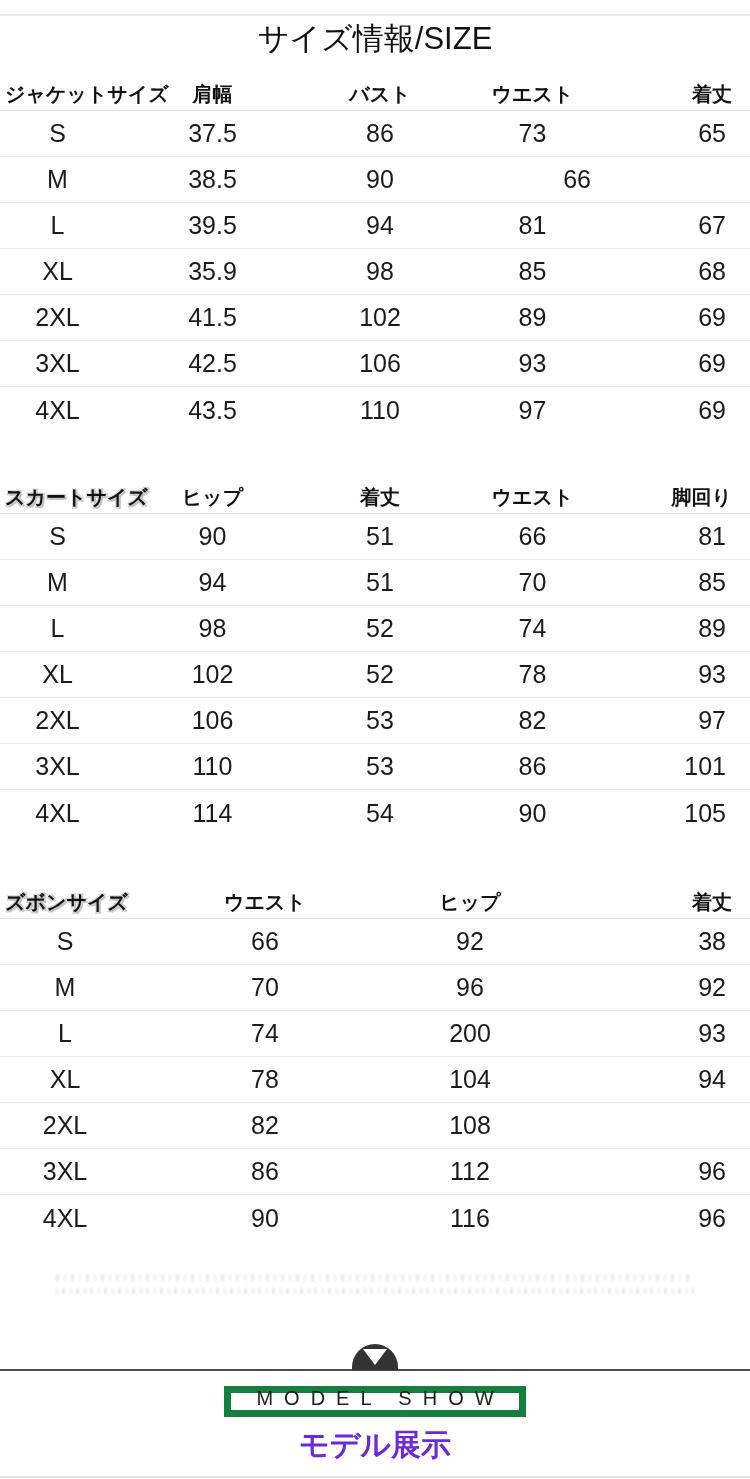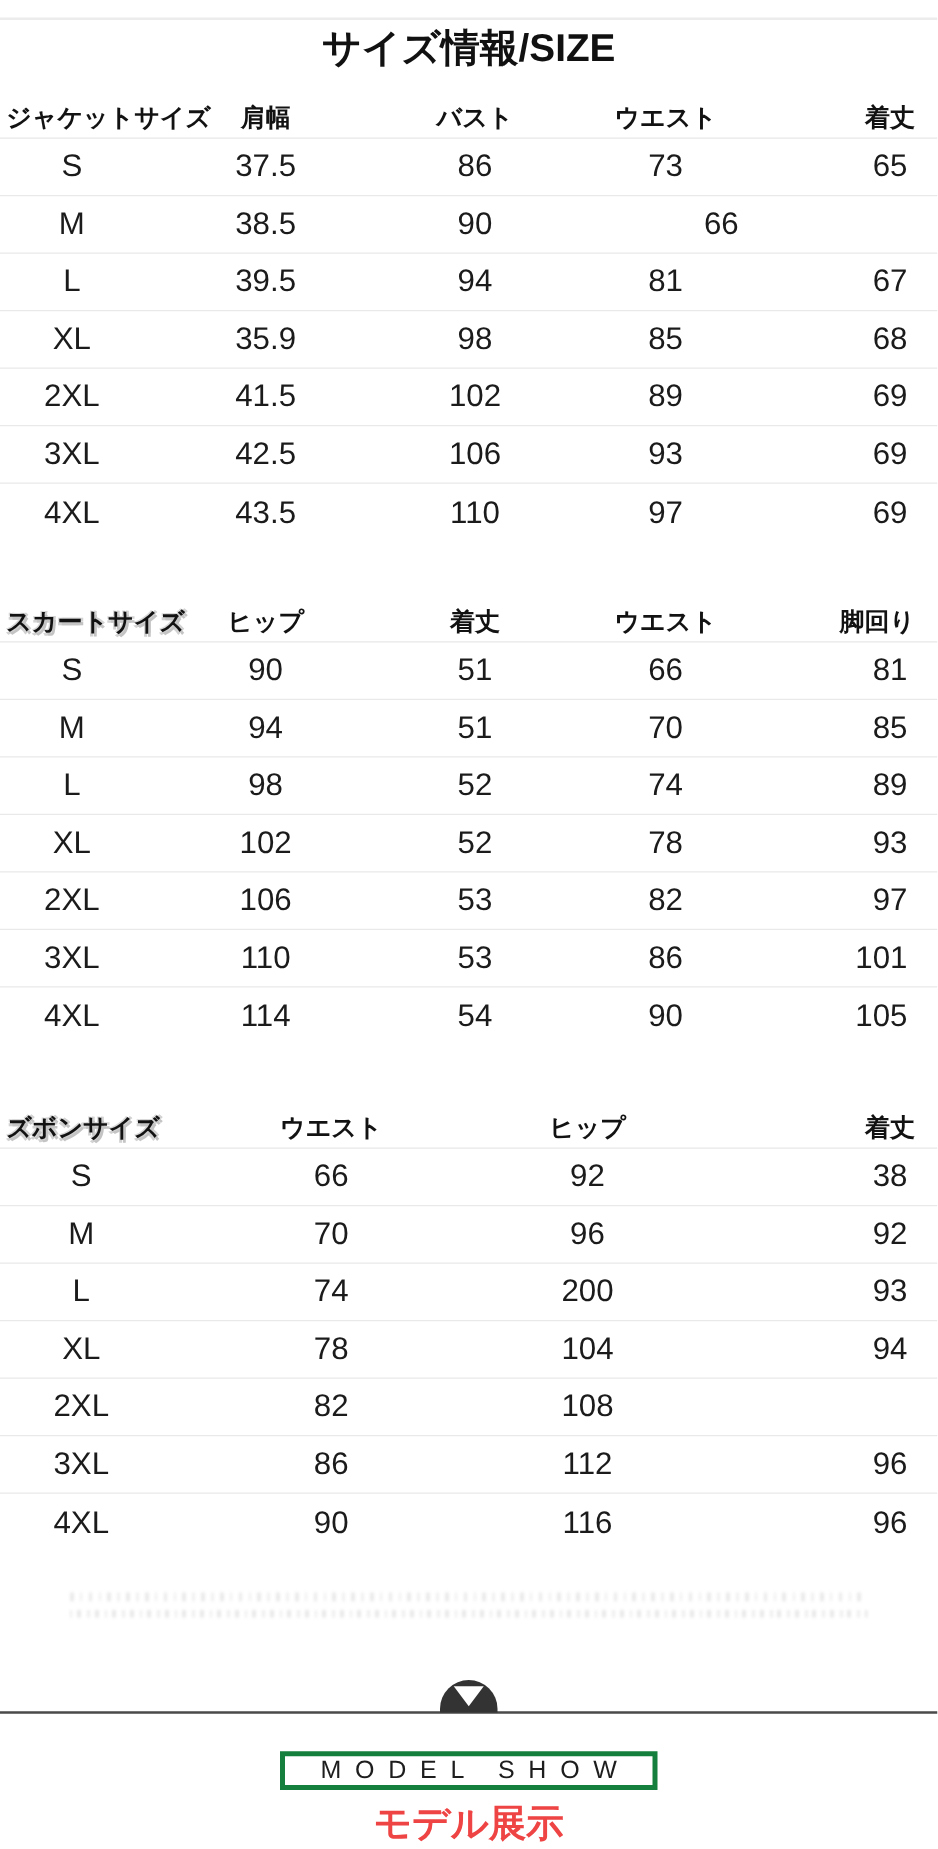--- a/index.html
+++ b/index.html
@@ -11,21 +11,21 @@
     overflow: hidden;
     position: relative;
   }
   * { box-sizing: border-box; }
 
   .top-line { margin-top: 14px; height: 2px; background: #ececec; }
 
   .title {
     margin: 4px 0 0;
     font-size: 31px; line-height: 38px;
-    font-weight: 700; text-align: center;
+    font-weight: 400; text-align: center;
     color: #111;
   }
 
   
   .size-table { width: 750px; }
   .size-table.t0 { margin-top: 20px; }
   .size-table.t1 { margin-top: 48px; }
   .size-table.t2 { margin-top: 50px; }
 
   .thead, .trow { display: grid; align-items: center; }
@@ -91,39 +91,39 @@
     left: 50%; top: 5px;
     transform: translateX(-50%);
     width: 0; height: 0;
     border-left: 12px solid transparent;
     border-right: 12px solid transparent;
     border-top: 16px solid #ffffff;
   }
 
   
   .model-box {
-    margin: 30px auto 0;
+    margin: 15px auto 0;
     width: 302px; height: 31px;
-    border: 4px solid #15803d;
+    border: 7px solid #15803d;
     display: flex; align-items: flex-end; justify-content: center;
     background: #ffffff;
   }
   .model-box span {
     font-size: 20px;
     letter-spacing: 11px;
     padding-left: 11px; 
     color: #1d1d1d;
     white-space: nowrap;
   }
   .model-jp {
     margin-top: 10px;
     text-align: center;
     font-size: 30px; line-height: 36px;
     font-weight: 700;
-    color: #ef4444;
+    color: #6d28d9;
   }
 
   .bottom-line { margin-top: 13px; height: 2px; background: #e3e3e3; }
 </style>
 </head>
 <body>
 
 <div class="page">
 
   <div class="top-line"></div>

